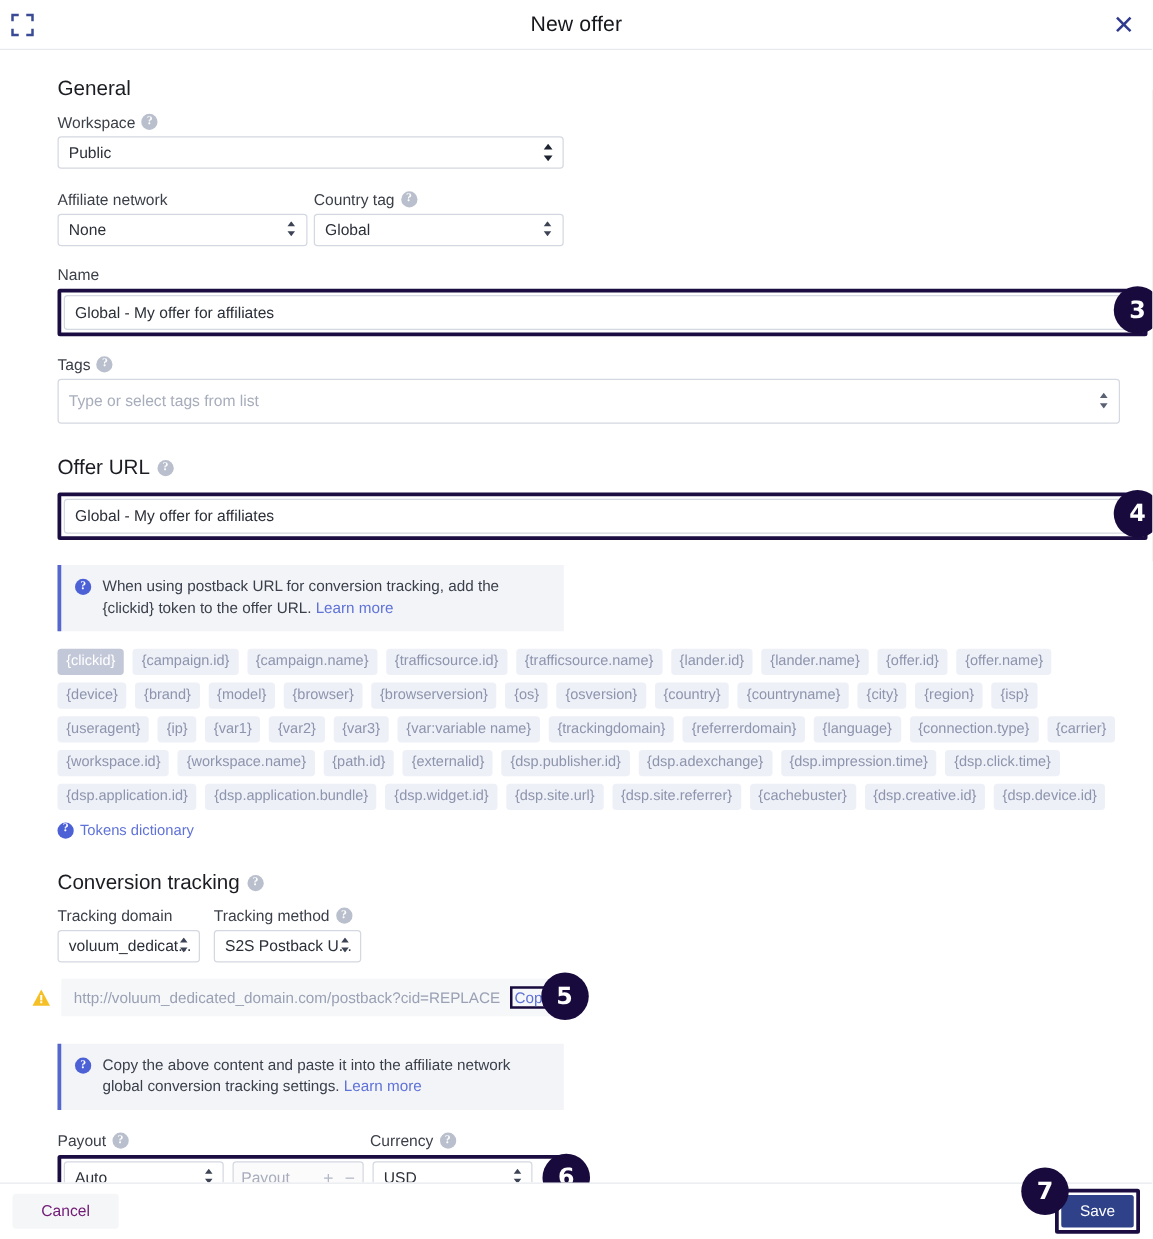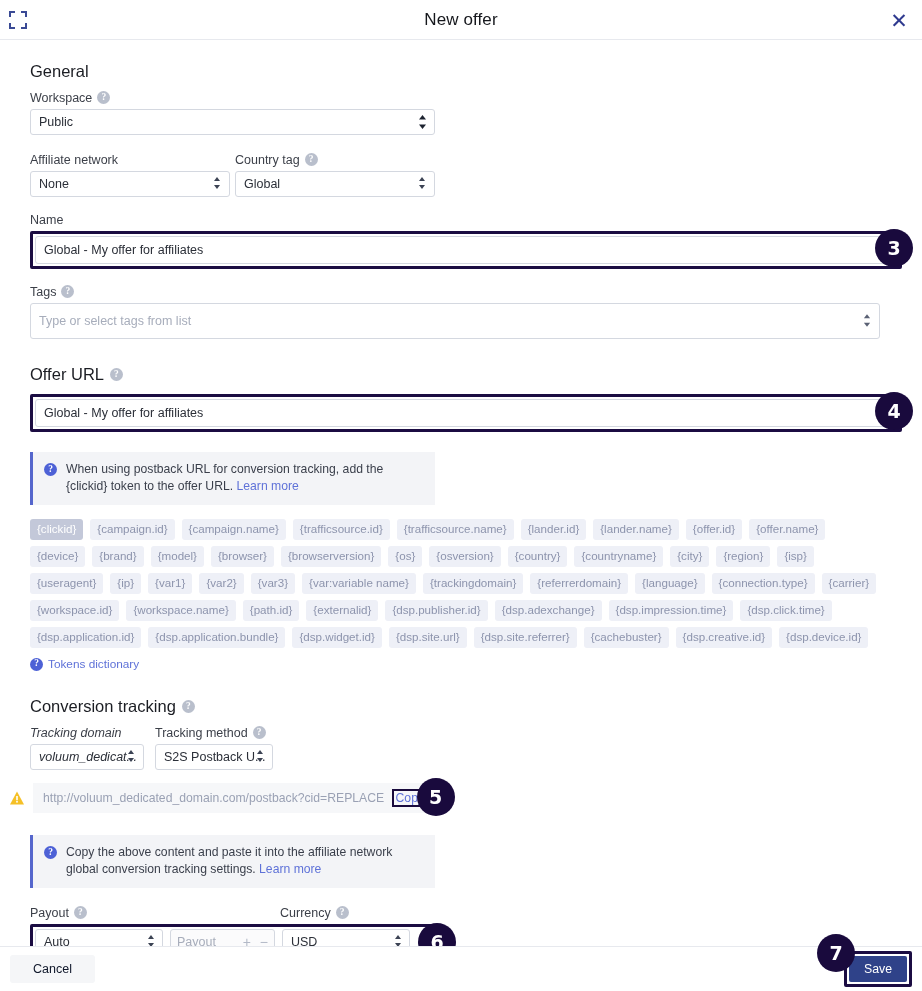--- a/index.html
+++ b/index.html
@@ -45,21 +45,21 @@
   }
 
   
   .body-scroll {
     position: absolute; top: 40px; left: 0;
     width: 922px; height: 906px;
     background: #ffffff;
     overflow: hidden;
   }
   .content {
-    position: absolute; top: 0; left: 0;
+    position: absolute; top: 0; left: 16px;
     width: 900px;
     padding: 22px 0 0 2px;
   }
   .inner { padding-left: 28px; }
 
   
   .scrollbar-track {
     position: absolute; top: 40px; right: 0;
     width: 15px; height: 906px;
     background: #f1f1f1;
@@ -216,21 +216,21 @@
   
   .footer {
     position: absolute; left: 0; bottom: 0;
     width: 922px; height: 45px;
     background: #ffffff;
     border-top: 1px solid #e7e9ee;
   }
   .btn-cancel {
     position: absolute; left: 10px; top: 8px;
     width: 85px; height: 28px;
-    background: #f5f6f8; color: #0f172a;
+    background: #f5f6f8; color: #701a75;
     border: none; border-radius: 3px;
     font-size: 12.5px; cursor: pointer;
     font-family: "Liberation Sans", sans-serif;
   }
   .save-wrap {
     position: absolute; right: 10px; top: 4px;
   }
   .btn-save {
     width: 58px; height: 26px;
     background: #2f4289; color: #ffffff;
@@ -421,21 +421,21 @@
               <span>Tokens dictionary</span>
             </span>
           </div>
 
         <h2 class="section" style="margin-top:26px;">
           <span>Conversion tracking</span>
           <span class="help">?</span>
         </h2>
 
         <div class="row">
-          <div style="width:125px;font-style:italic;">
+          <div style="width:125px;">
             <div class="field-label">
               <span>Tracking domain</span>
             </div>
             <div class="select" style="width:114px;">
               <span>voluum_dedicat...</span>
               <span class="caret">
                 <svg width="8" height="12" viewBox="0 0 9 14">
                     <path d="M4.5 0 8 4.6H1z" fill="#3c4354"></path>
                     <path d="M4.5 14 1 9.4h7z" fill="#3c4354"></path>
                   </svg>

